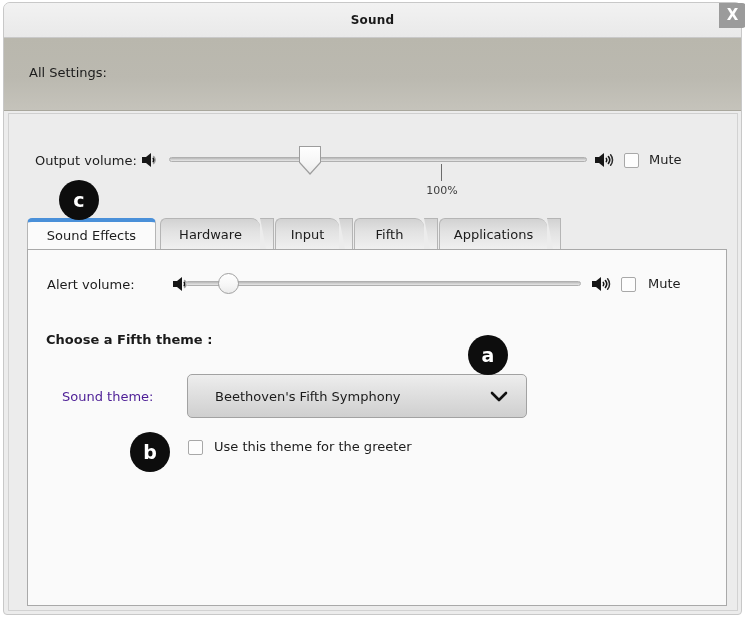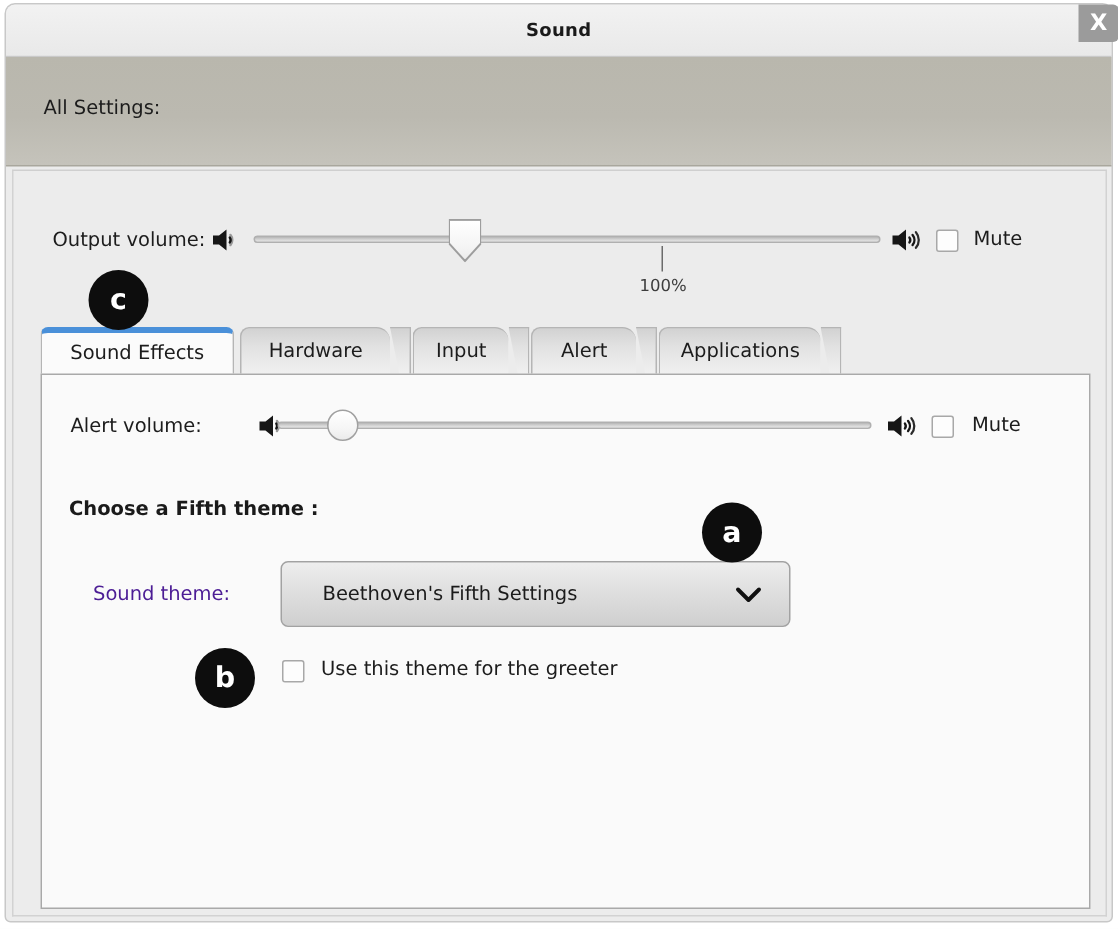--- a/index.html
+++ b/index.html
@@ -388,21 +388,21 @@
         <span class="tab-text">Hardware</span>
       </div>
       <div class="tab-wedge" style="left:233px;"></div>
 
       <div class="tab tab-inactive" style="left:248px; width:64px; border-right:none;">
         <span class="tab-text">Input</span>
       </div>
       <div class="tab-wedge" style="left:312px;"></div>
 
       <div class="tab tab-inactive" style="left:327px; width:70px; border-right:none;">
-        <span class="tab-text">Alert</span>
+        <span class="tab-text">Fifth</span>
       </div>
       <div class="tab-wedge" style="left:397px;"></div>
 
       <div class="tab tab-inactive" style="left:412px; width:108px; border-right:none;">
         <span class="tab-text">Applications</span>
       </div>
       <div class="tab-wedge" style="left:520px;"></div>
     </div>
 
     <div id="tabpanel">
@@ -432,21 +432,21 @@
 
         <div class="cbox" style="left:593px; top:7px;"></div>
         <div class="cbox-label" style="left:620px; top:6px;">Mute</div>
       </div>
 
       <div id="choose-theme">Choose a Fifth theme :</div>
 
       <div id="theme-label">Sound theme:</div>
 
       <div id="theme-dropdown">
-        <div id="theme-value">Beethoven's Fifth Settings</div>
+        <div id="theme-value">Beethoven's Fifth Symphony</div>
         <div id="theme-chevron">
           <svg width="18" height="14" viewBox="0 0 18 14">
             <path d="M2 3 L9 10 L16 3" stroke="#101010" stroke-width="2.6" fill="none" stroke-linecap="round" stroke-linejoin="round"></path>
           </svg>
         </div>
       </div>
 
       <div class="cbox" id="greeter-cbox"></div>
       <div class="cbox-label" id="greeter-label">Use this theme for the greeter</div>
 

